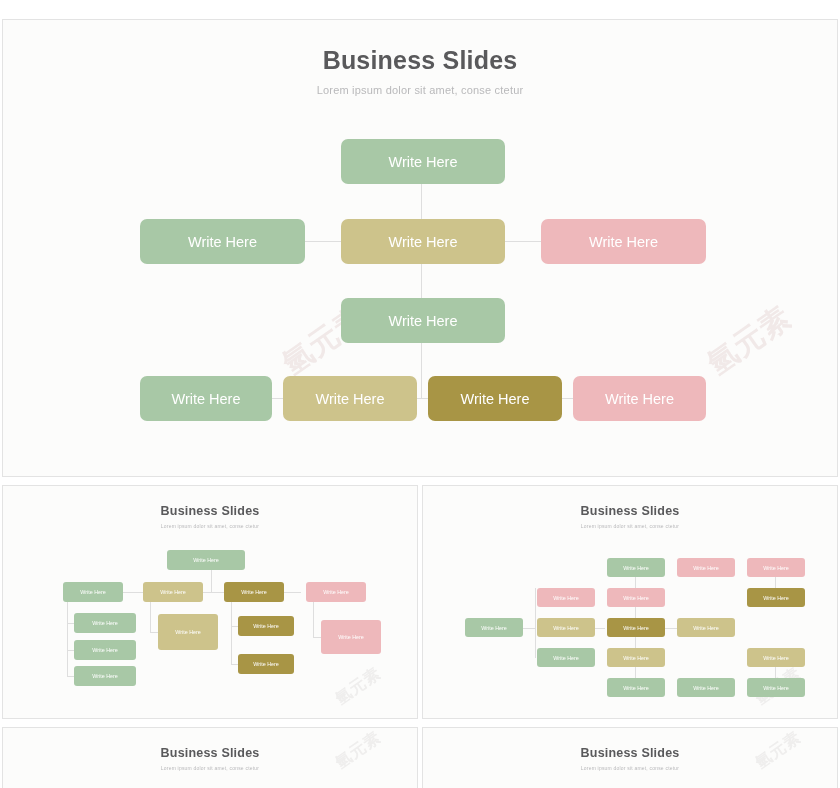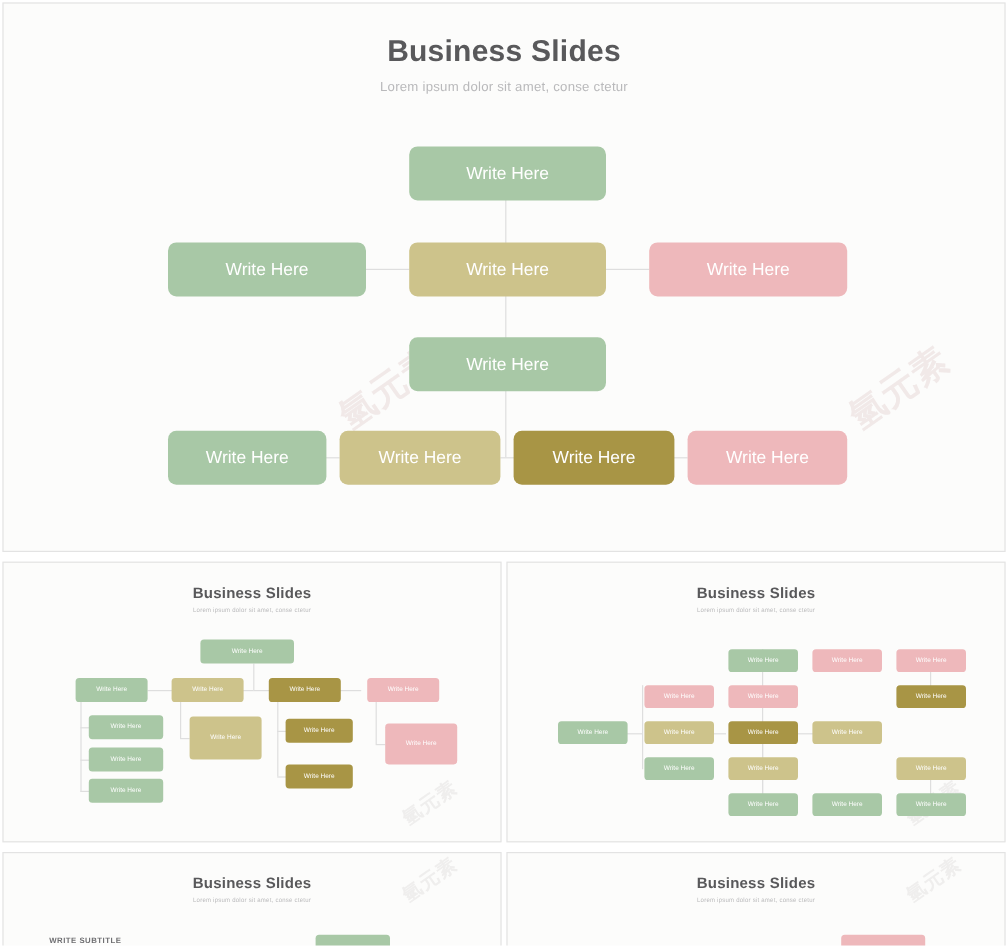--- a/index.html
+++ b/index.html
@@ -11,20 +11,21 @@
     overflow: hidden;
   }
   .page { position: relative; width: 840px; height: 788px; background: #ffffff; }
 
   
   .slide {
     position: absolute;
     background: #fcfcfb;
     border: 1px solid #e3e3e3;
     overflow: hidden;
+    margin-top: 17px;
   }
   .slide-main   { left: 2px;   top: 2px;   width: 836px; height: 458px; }
   .slide-tl     { left: 2px;   top: 468px; width: 416px; height: 234px; }
   .slide-tr     { left: 422px; top: 468px; width: 416px; height: 234px; }
   .slide-bl     { left: 2px;   top: 710px; width: 416px; height: 234px; }
   .slide-br     { left: 422px; top: 710px; width: 416px; height: 234px; }
 
   
   .hdr { position: absolute; left: 0; right: 0; text-align: center; }
   .hdr .title {

